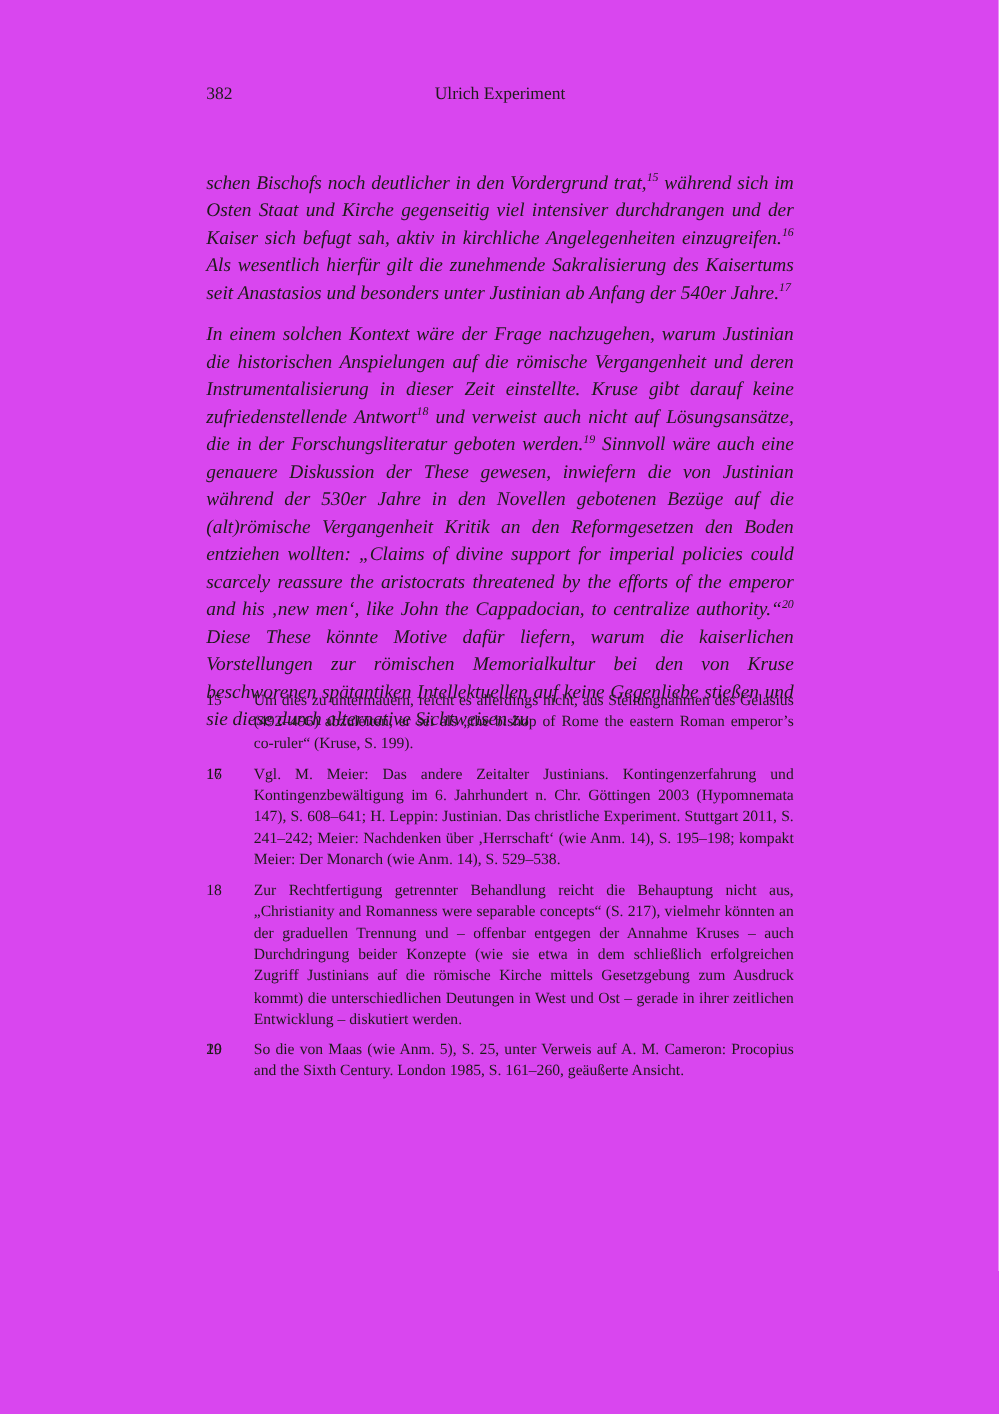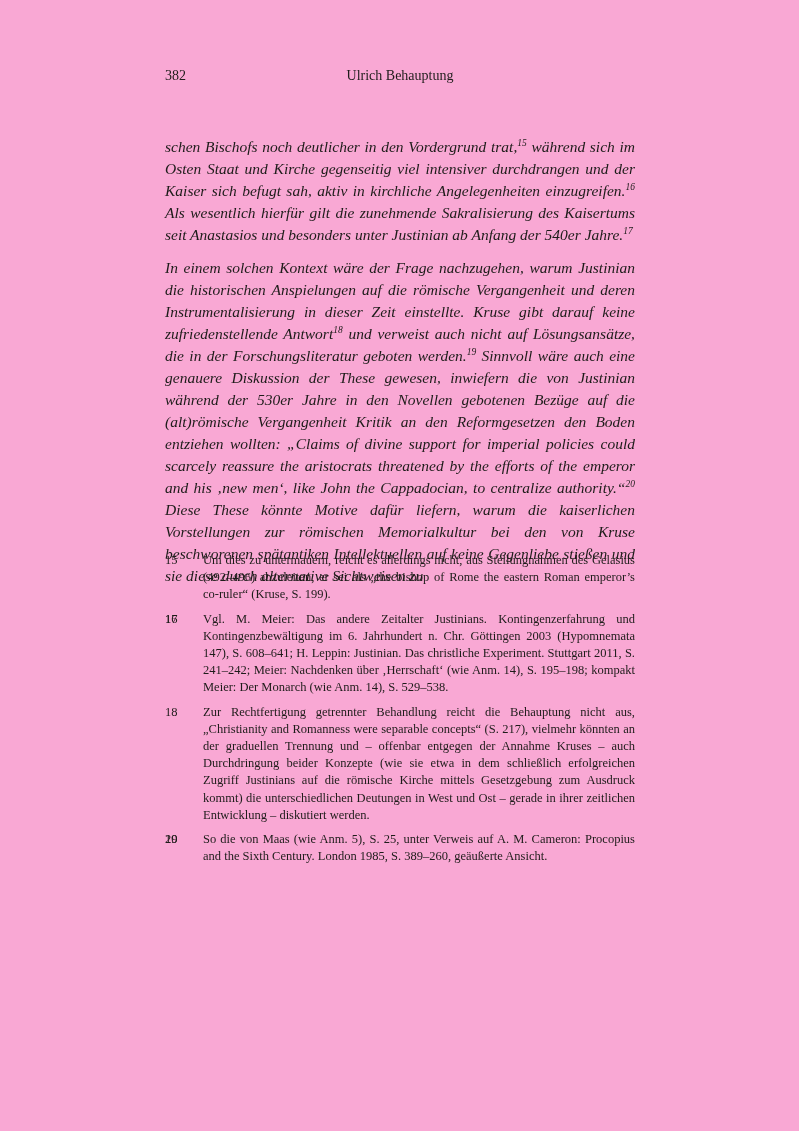--- a/index.html
+++ b/index.html
@@ -4,21 +4,21 @@
 <style>
   html, body {
     margin: 0;
     padding: 0;
     background: #ffffff;
   }
   .page {
     position: relative;
     width: 799px;
     height: 1131px;
-    background: #f9a8d4;
+    background: #d946ef;
     color: #1e1c1a;
     font-family: "Liberation Serif", "DejaVu Serif", serif;
     overflow: hidden;
   }
   .running-header {
     position: absolute;
     top: 66px;
     left: 165px;
     width: 470px;
     height: 20px;
@@ -76,29 +76,29 @@
     top: 0;
     text-align: left;
   }
 </style>
 </head>
 <body>
 
 <div class="page">
   <header class="running-header">
     <span class="page-number">382</span>
-    <span class="running-head">Ulrich Behauptung</span>
+    <span class="running-head">Ulrich Experiment</span>
   </header>
 
   <main class="body-text" id="paragraphs">
       <p class="para">schen Bischofs noch deutlicher in den Vordergrund trat,<span class="fn-ref">15</span> während sich im Osten Staat und Kirche gegenseitig viel intensiver durchdrangen und der Kaiser sich befugt sah, aktiv in kirchliche Angelegenheiten einzugreifen.<span class="fn-ref">16</span> Als wesentlich hierfür gilt die zunehmende Sakralisierung des Kaisertums seit Anastasios und besonders unter Justinian ab Anfang der 540er Jahre.<span class="fn-ref">17</span></p>
       <p class="para">In einem solchen Kontext wäre der Frage nachzugehen, warum Justinian die historischen Anspielungen auf die römische Vergangenheit und deren Instrumentalisierung in dieser Zeit einstellte. Kruse gibt darauf keine zufriedenstellende Antwort<span class="fn-ref">18</span> und verweist auch nicht auf Lösungsansätze, die in der Forschungsliteratur geboten werden.<span class="fn-ref">19</span> Sinnvoll wäre auch eine genauere Diskussion der These gewesen, inwiefern die von Justinian während der 530er Jahre in den Novellen gebotenen Bezüge auf die (alt)römische Vergangenheit Kritik an den Reformgesetzen den Boden entziehen wollten: „Claims of divine support for imperial policies could scarcely reassure the aristocrats threatened by the efforts of the emperor and his ‚new men‘, like John the Cappadocian, to centralize authority.“<span class="fn-ref">20</span> Diese These könnte Motive dafür liefern, warum die kaiserlichen Vorstellungen zur römischen Memorialkultur bei den von Kruse beschworenen spätantiken Intellektuellen auf keine Gegenliebe stießen und sie diese durch alternative Sichtweisen zu</p>
     </main>
 
   <section class="footnotes" id="footnotes">
       <div class="footnote"><span class="fn-num">15</span><span class="fn-text">Um dies zu untermauern, reicht es allerdings nicht, aus Stellungnahmen des Gelasius (492–496) abzuleiten, er sei als „the bishop of Rome the eastern Roman emperor’s co-ruler“ (Kruse, S. 199).</span></div>
       <div class="footnote"><span class="fn-num">16</span></div>
       <div class="footnote"><span class="fn-num">17</span><span class="fn-text">Vgl. M. Meier: Das andere Zeitalter Justinians. Kontingenzerfahrung und Kontingenzbewältigung im 6. Jahrhundert n. Chr. Göttingen 2003 (Hypomnemata 147), S. 608–641; H. Leppin: Justinian. Das christliche Experiment. Stuttgart 2011, S. 241–242; Meier: Nachdenken über ‚Herrschaft‘ (wie Anm. 14), S. 195–198; kompakt Meier: Der Monarch (wie Anm. 14), S. 529–538.</span></div>
       <div class="footnote"><span class="fn-num">18</span><span class="fn-text">Zur Rechtfertigung getrennter Behandlung reicht die Behauptung nicht aus, „Christianity and Romanness were separable concepts“ (S. 217), vielmehr könnten an der graduellen Trennung und – offenbar entgegen der Annahme Kruses – auch Durchdringung beider Konzepte (wie sie etwa in dem schließlich erfolgreichen Zugriff Justinians auf die römische Kirche mittels Gesetzgebung zum Ausdruck kommt) die unterschiedlichen Deutungen in West und Ost – gerade in ihrer zeitlichen Entwicklung – diskutiert werden.</span></div>
       <div class="footnote"><span class="fn-num">19</span></div>
-      <div class="footnote"><span class="fn-num">20</span><span class="fn-text">So die von Maas (wie Anm. 5), S. 25, unter Verweis auf A. M. Cameron: Procopius and the Sixth Century. London 1985, S. 389–260, geäußerte Ansicht.</span></div>
+      <div class="footnote"><span class="fn-num">20</span><span class="fn-text">So die von Maas (wie Anm. 5), S. 25, unter Verweis auf A. M. Cameron: Procopius and the Sixth Century. London 1985, S. 161–260, geäußerte Ansicht.</span></div>
     </section>
 </div>
 
 </body></html>

